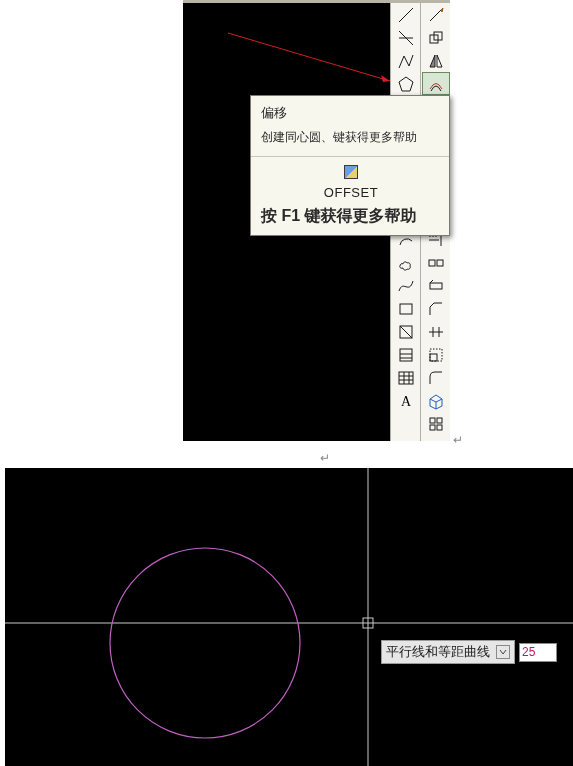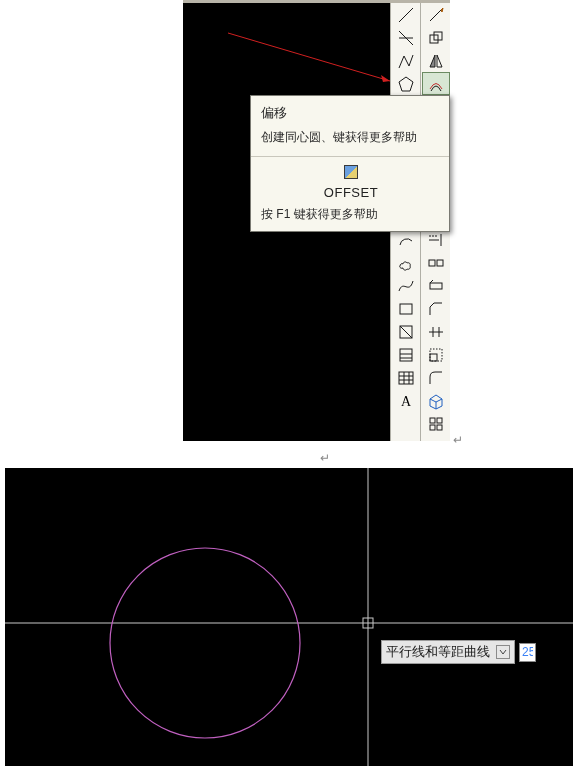--- a/index.html
+++ b/index.html
@@ -111,22 +111,23 @@
       background: linear-gradient(135deg,#6aa0e0 0 50%, #e6d070 50% 100%);
       border: 1px solid #3a3a3a;
     }
     .tooltip-cmd {
       font-family: Tahoma, sans-serif;
       font-size: 13px;
       color: #222;
       letter-spacing: 0.5px;
     }
     .tooltip-help {
-      font-size: 12px;
+      font-size: 16px;
       color: #2b2b2b;
+      font-weight: bold;
     }
 
     
     .para-mark {
       position: absolute;
       color: #888;
       font-size: 12px;
     }
     .pm1 { left: 453px; top: 433px; }
     .pm2 { left: 320px; top: 451px; }
@@ -170,26 +171,26 @@
       border: 1px solid #8a8a8a;
       display: inline-flex;
       align-items: center;
       justify-content: center;
     }
     .prompt-dropdown svg { width: 8px; height: 8px; stroke:#444; stroke-width:1; fill:none;}
     .prompt-input {
       margin-left: 4px;
       background: #fff;
       border: 1px solid #8a8a8a;
-      width: 17px;
+      width: 38px;
       height: 19px;
       font-size: 12px;
       font-family: Tahoma, sans-serif;
       padding: 0 2px;
-      color: #3b82f6;
+      color: #be185d;
     }
   </style>
 </head>
 <body>
 
 <div class="top-image">
 
   <div class="cad-viewport-top">
     <svg class="red-line">
       <line x1="45" y1="30" x2="207" y2="78" stroke="#d02020" stroke-width="1"></line>

